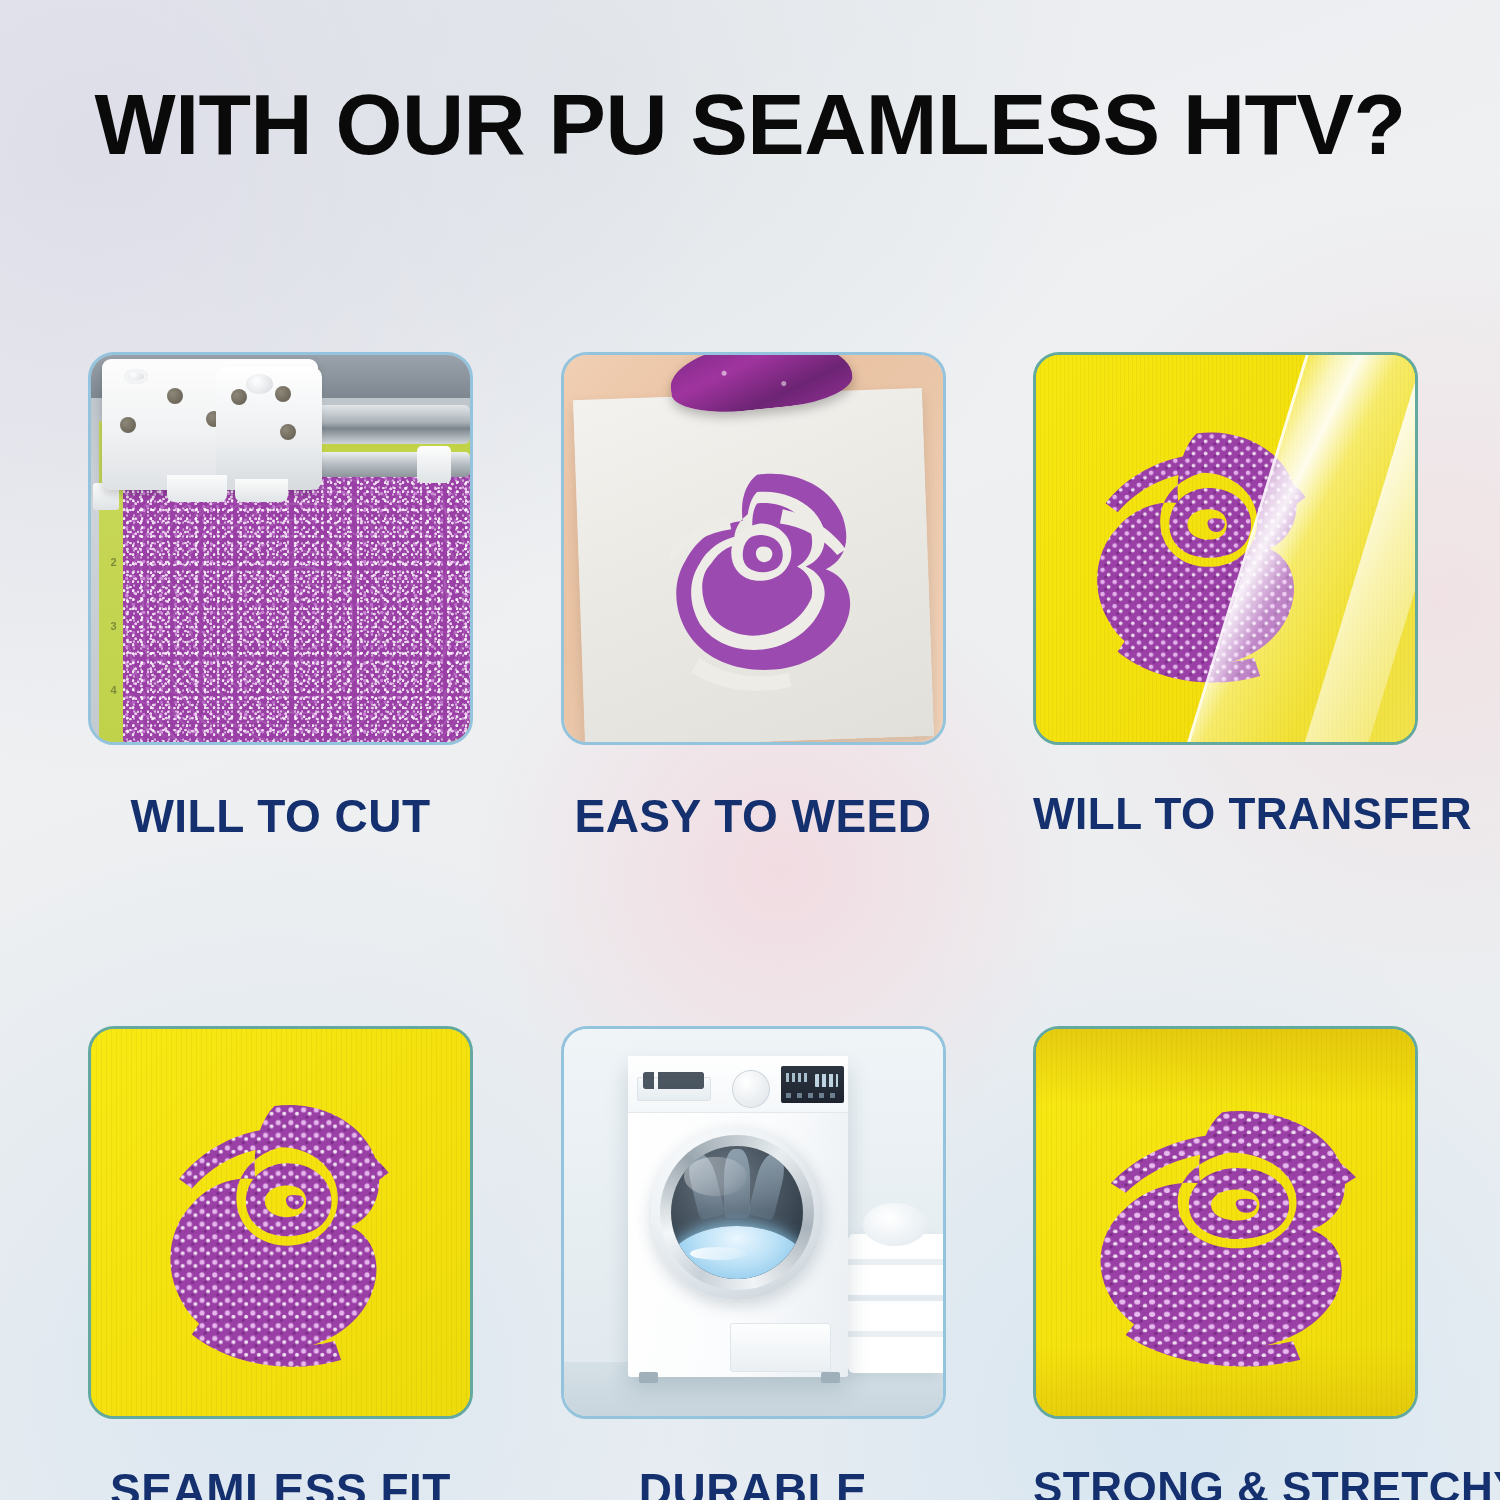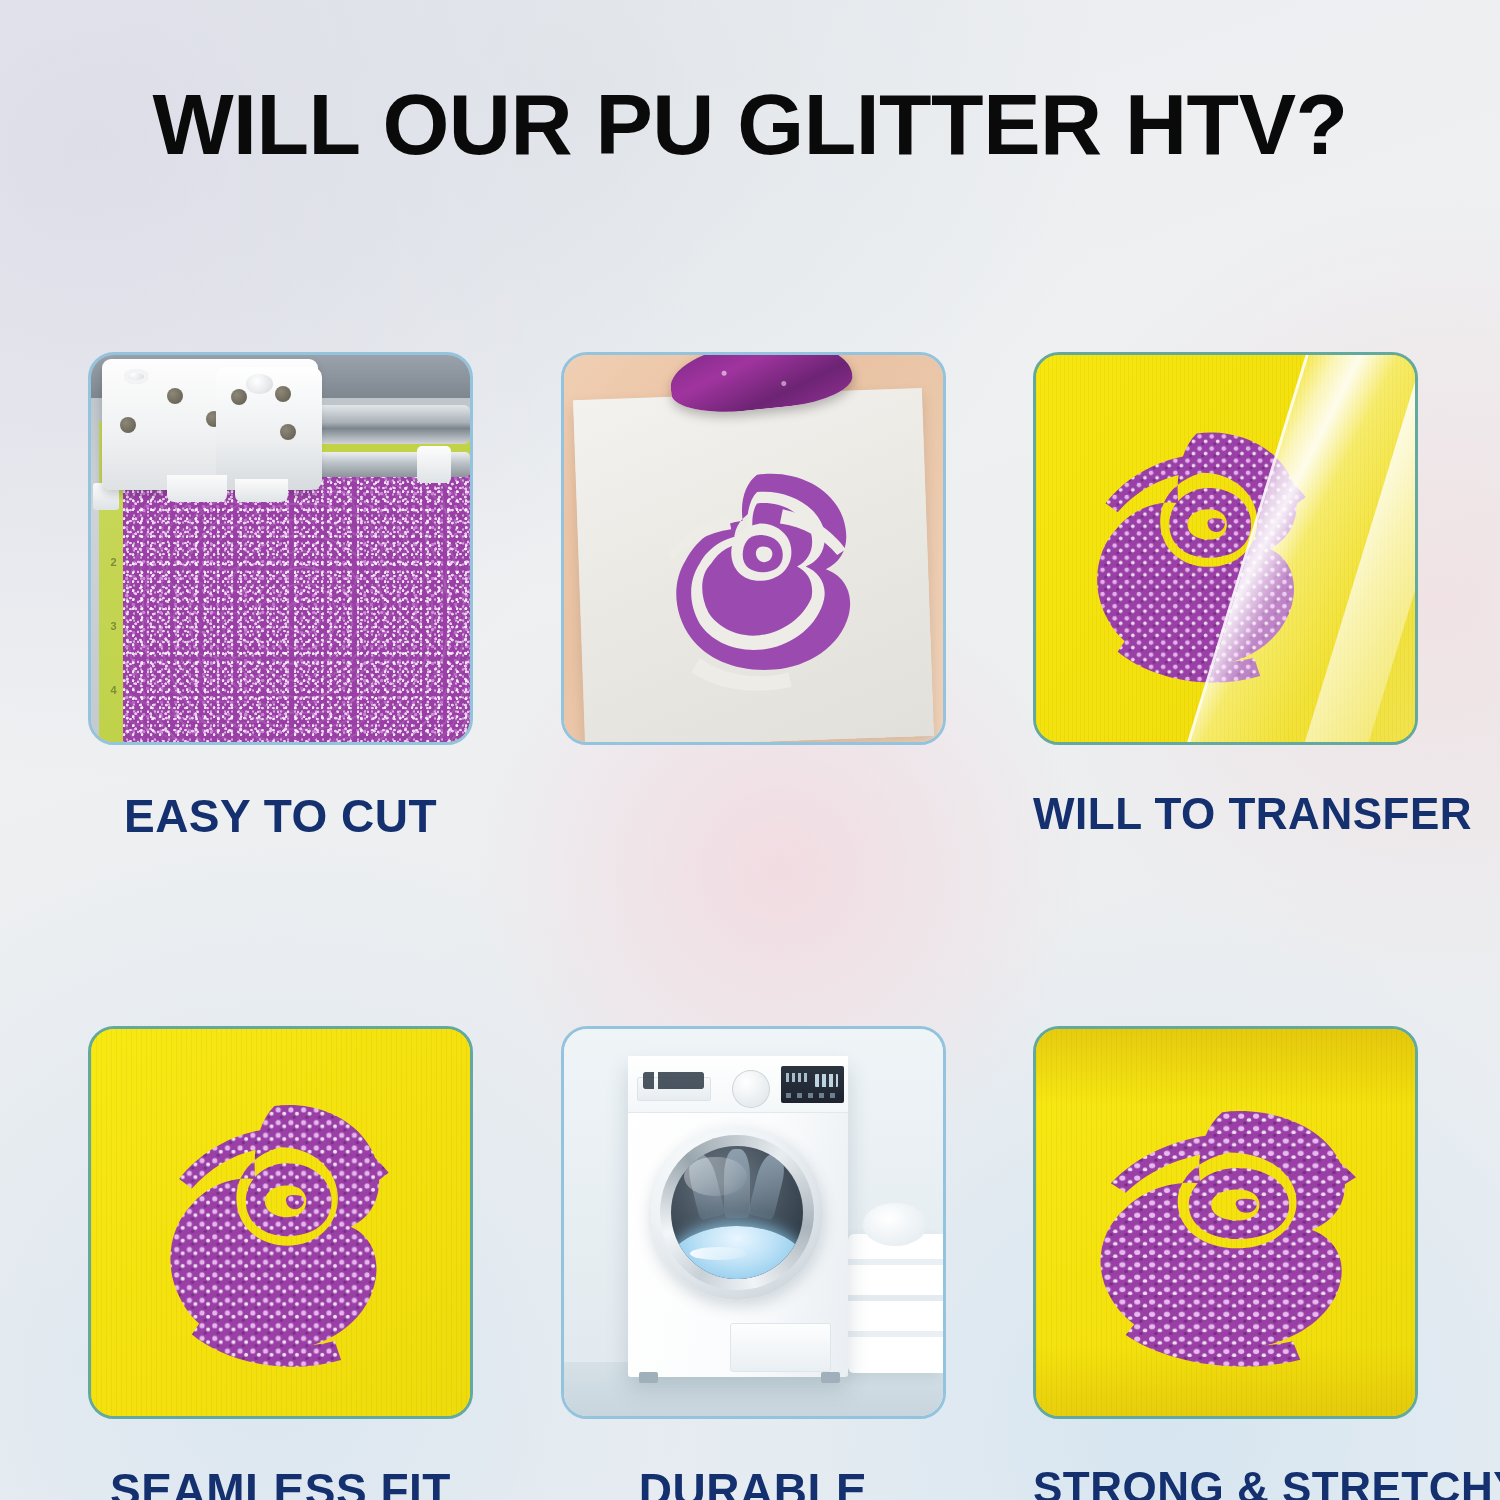--- a/index.html
+++ b/index.html
@@ -324,21 +324,21 @@
     background:radial-gradient(ellipse at 40% 35%,#ffffff,#dfe8ee);
     border-radius:50%;
   }
 </style>
 </head>
 <body>
 
 <div id="stage">
 
   <div class="headline">
-    <span class="l2">WILL OUR PU GLITTER HTV?</span>
+    <span class="l2">WITH OUR PU SEAMLESS HTV?</span>
   </div>
 
   <div class="grid">
 
     <div class="row">
 
       <div class="cell">
         <div class="tile t1">
           <div class="abs machbg"></div>
           <div class="abs mat"></div>
@@ -364,21 +364,21 @@
           </div>
           <div class="abs carr2">
             <div class="abs screw" style="left:14%;top:18%"></div>
             <div class="abs screw" style="left:56%;top:16%"></div>
             <div class="abs screw" style="left:60%;top:46%"></div>
             <div class="abs" style="left:28%;top:6%;width:26%;height:16%;border-radius:50%;background:radial-gradient(circle at 40% 35%,#ffffff,#d5d9dd);"></div>
           </div>
           <div class="abs foot"></div>
           <div class="abs foot2"></div>
         </div>
-        <div class="caption">EASY TO CUT</div>
+        <div class="caption">WILL TO CUT</div>
       </div>
 
       <div class="cell">
         <div class="tile t2">
           <div class="abs hand"></div>
           <div class="abs sheet"></div>
           <div class="abs peel"></div>
           <div class="rosewrap" style="left:13%;top:19%;width:76%;height:74%;">
             <svg viewBox="0 0 100 100" width="100%" height="100%" aria-hidden="true">
               <g fill="#9b4bb0">
@@ -399,20 +399,21 @@
               </g>
               <g fill="#eeece6">
                 <path d="M52 41 C55 41 56 43 55 45 C54 47 51 47 50 45 C49 43 50 41 52 41 Z"></path>
                 <path d="M20 46 C26 40 33 36 41 35 L40 30 C31 32 24 37 19 43 Z"></path>
                 <path d="M78 44 C73 38 66 34 58 33 L59 28 C68 30 76 35 81 42 Z"></path>
                 <path d="M30 80 C38 86 50 88 61 85 L62 90 C49 93 36 91 27 85 Z"></path>
               </g>
             </svg>
           </div>
         </div>
+        <div class="caption">EASY TO WEED</div>
       </div>
 
       <div class="cell">
         <div class="tile t3 yellowtile">
           <div class="abs fab"></div>
           <div class="abs weave"></div>
           <div class="rosewrap" style="left:4%;top:9%;width:80%;height:82%;">
             <svg viewBox="0 0 100 100" width="100%" height="100%" aria-hidden="true">
               <defs>
                 <pattern id="gl3" width="4" height="4" patternUnits="userSpaceOnUse">

